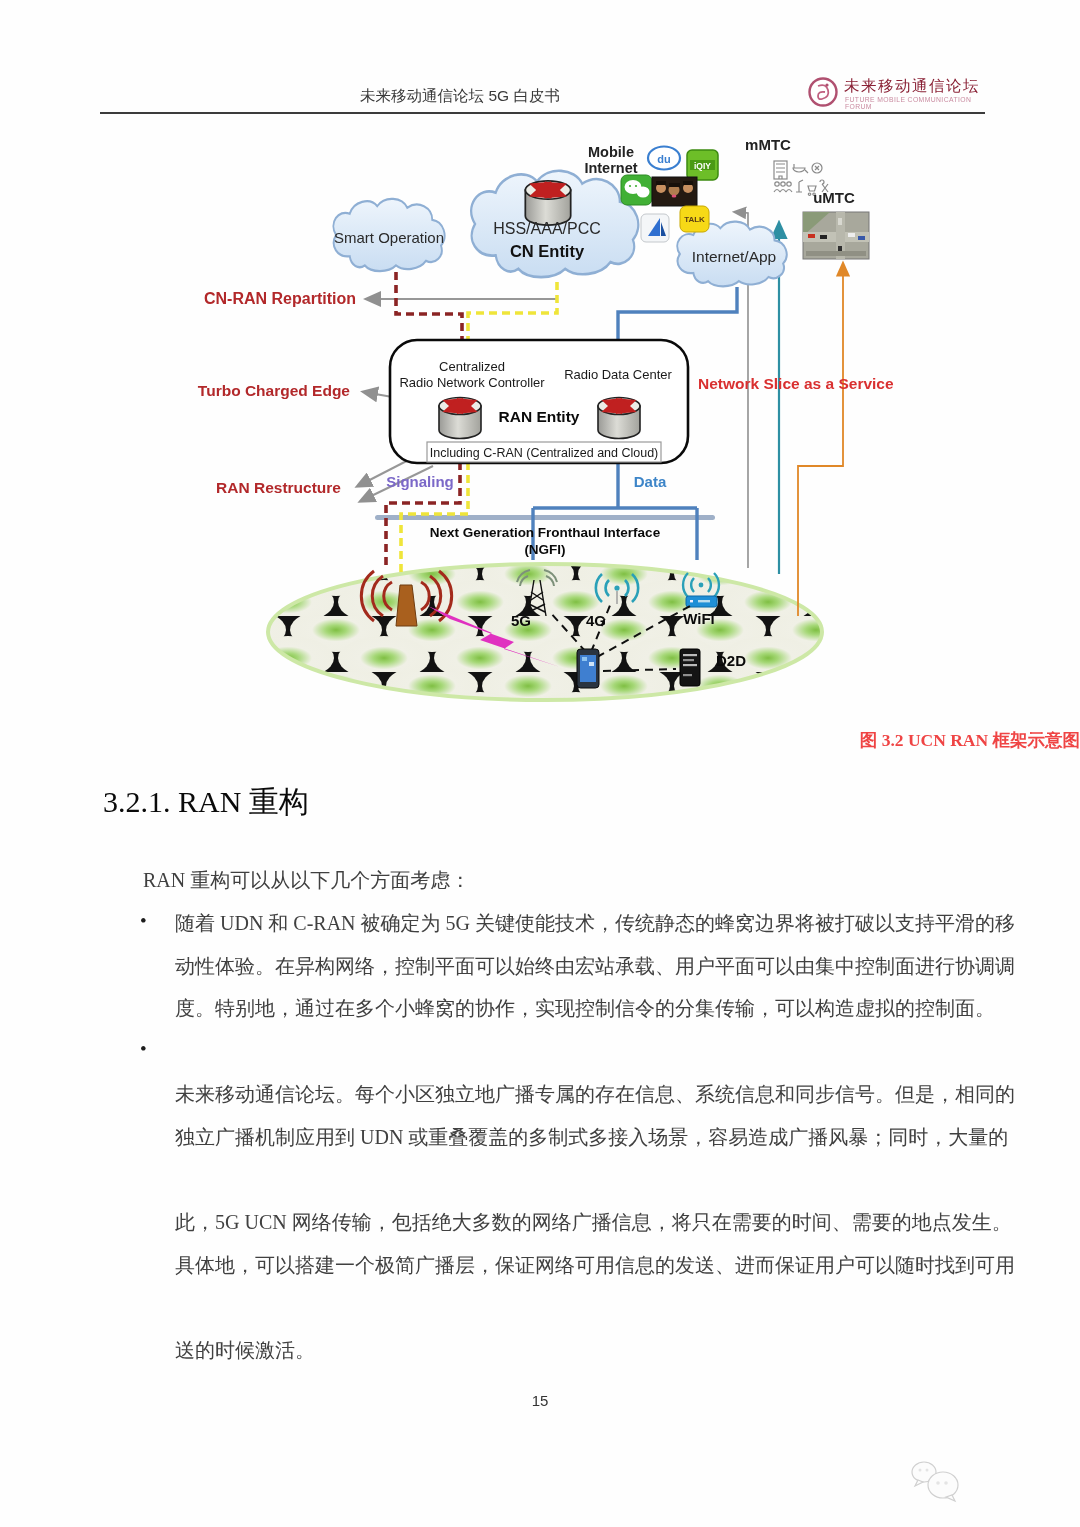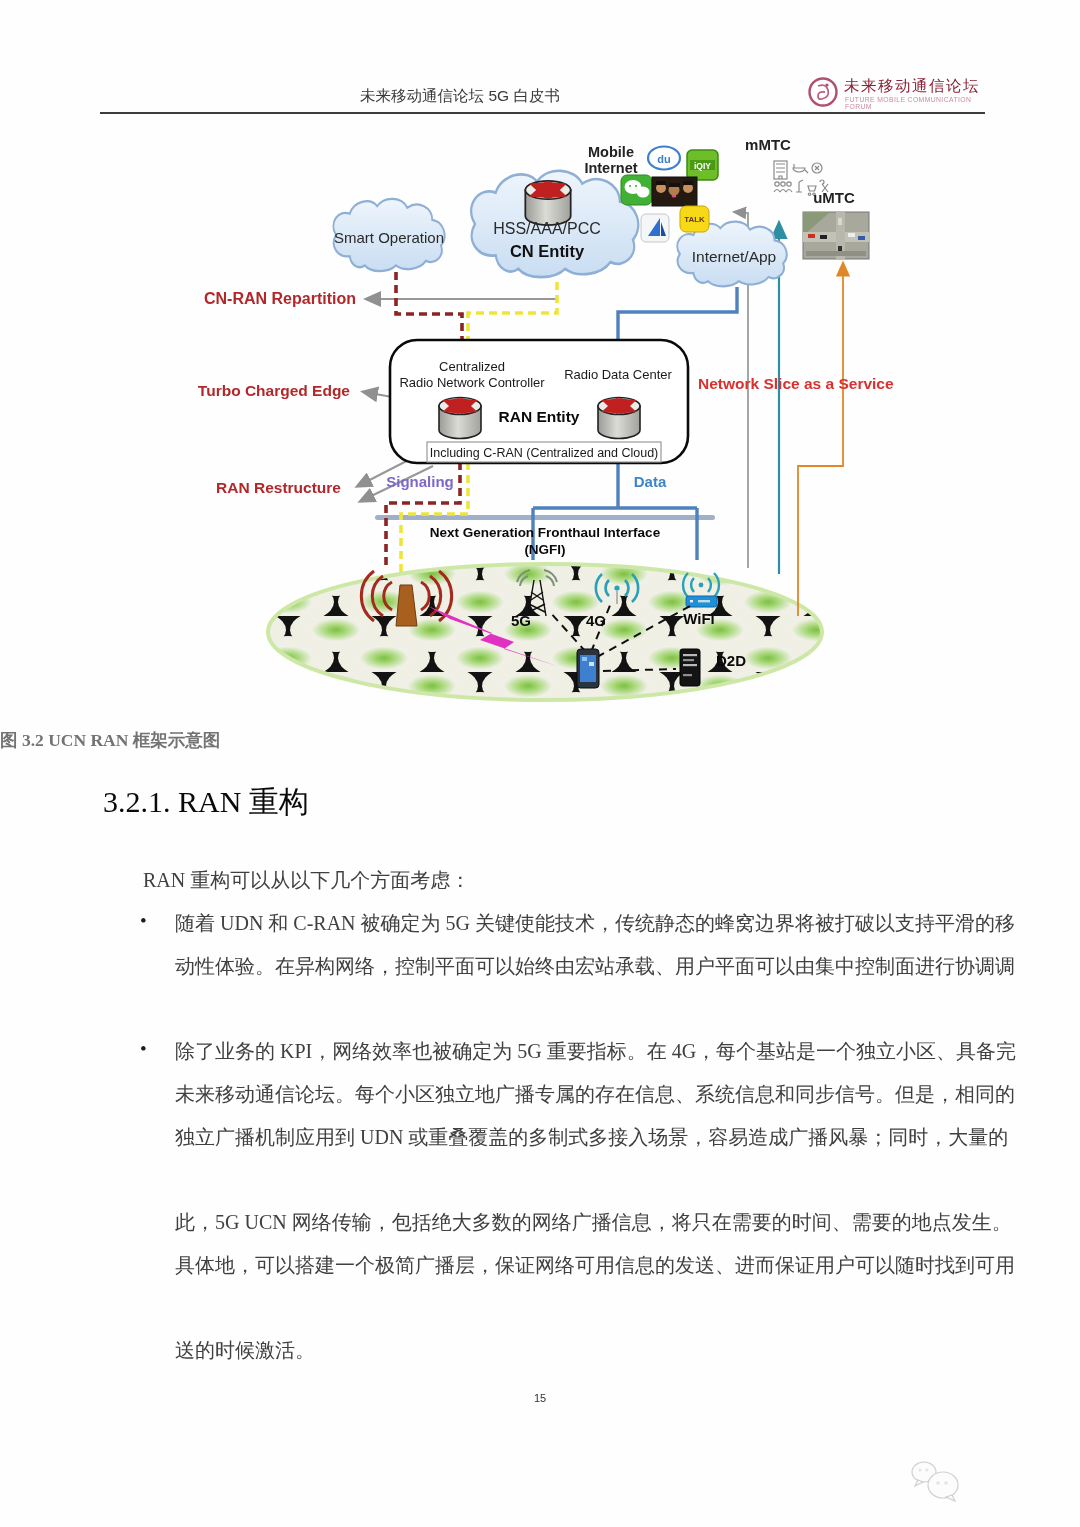--- a/index.html
+++ b/index.html
@@ -9,26 +9,26 @@
   
   #hdr-title{left:240px;top:86px;width:440px;text-align:center;font-size:15.5px;color:#3a3a3a;
              font-family:"Liberation Sans","DejaVu Sans",sans-serif;}
   #hdr-rule{left:100px;top:112px;width:885px;height:2px;background:#3c3c3c;}
   #logo{left:806px;top:72px;width:180px;height:40px;}
   #logo-cn{left:844px;top:76px;width:142px;font-size:15.5px;font-weight:normal;color:#8a2236;
            letter-spacing:1.5px;}
   #logo-en{left:845px;top:96px;width:142px;font-size:6.8px;color:#c98ba0;letter-spacing:.4px;
            font-family:"Liberation Sans",sans-serif;}
   
-  #caption{left:0;top:728px;width:1080px;text-align:left;font-weight:bold;font-size:17.5px;color:#737373;}
+  #caption{left:0;top:728px;width:1080px;text-align:right;font-weight:bold;font-size:17.5px;color:#ef4444;}
   #heading{left:103px;top:782px;font-size:30px;font-weight:normal;color:#0a0a0a;}
   .bodyline{left:175px;width:812px;height:43px;font-size:20px;color:#404040;white-space:nowrap;}
   #intro-line{left:143px;}
   .bullet{left:140px;width:20px;font-size:19px;color:#1d1d1d;}
-  #pagenum{left:0;top:1392px;width:1080px;text-align:center;font-size:11px;color:#333;
+  #pagenum{left:0;top:1392px;width:1080px;text-align:center;font-size:15px;color:#333;
            font-family:"Liberation Sans",sans-serif;}
   
   #wm{left:880px;top:1450px;width:190px;height:60px;}
   svg text{font-family:"Liberation Sans","DejaVu Sans",sans-serif;}
 </style>
 </head>
 <body>
 
 <div id="page">
 
@@ -289,23 +289,23 @@
   </svg>
 
   <div class="abs" id="caption">图 3.2 UCN RAN 框架示意图</div>
   <div class="abs" id="heading">3.2.1. RAN 重构</div>
 
   <div class="abs bodyline" id="intro-line" style="top:867px">RAN 重构可以从以下几个方面考虑：</div>
 
   <div class="abs bullet" style="top:910px">•</div>
   <div class="abs bodyline" style="top:910px">随着 UDN 和 C-RAN 被确定为 5G 关键使能技术，传统静态的蜂窝边界将被打破以支持平滑的移</div>
   <div class="abs bodyline" style="top:953px">动性体验。在异构网络，控制平面可以始终由宏站承载、用户平面可以由集中控制面进行协调调</div>
+  <div class="abs bodyline" style="top:995px">度。特别地，通过在多个小蜂窝的协作，实现控制信令的分集传输，可以构造虚拟的控制面。</div>
 
   <div class="abs bullet" style="top:1038px">•</div>
-  <div class="abs bodyline" style="top:1038px">除了业务的 KPI，网络效率也被确定为 5G 重要指标。在 4G，每个基站是一个独立小区、具备完</div>
   <div class="abs bodyline" style="top:1081px">未来移动通信论坛。每个小区独立地广播专属的存在信息、系统信息和同步信号。但是，相同的</div>
   <div class="abs bodyline" style="top:1124px">独立广播机制应用到 UDN 或重叠覆盖的多制式多接入场景，容易造成广播风暴；同时，大量的</div>
   <div class="abs bodyline" style="top:1209px">此，5G UCN 网络传输，包括绝大多数的网络广播信息，将只在需要的时间、需要的地点发生。</div>
   <div class="abs bodyline" style="top:1252px">具体地，可以搭建一个极简广播层，保证网络可用信息的发送、进而保证用户可以随时找到可用</div>
   <div class="abs bodyline" style="top:1337px">送的时候激活。</div>
 
   <div class="abs" id="pagenum">15</div>
 
   <div class="abs" id="wm">
     <svg class="abs" style="left:30px;top:8px" width="52" height="46" viewBox="0 0 52 46">

